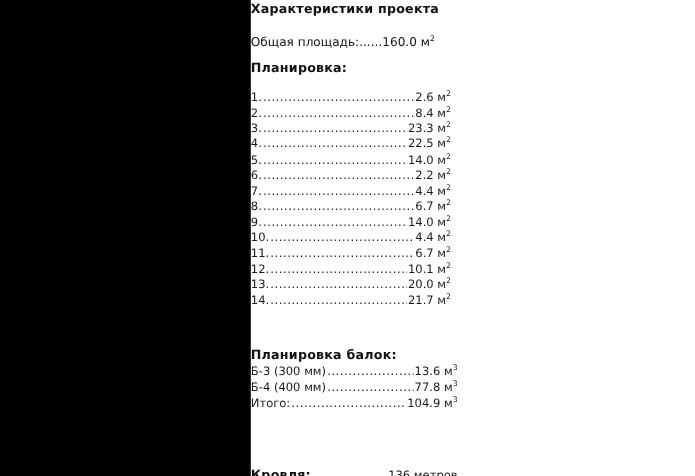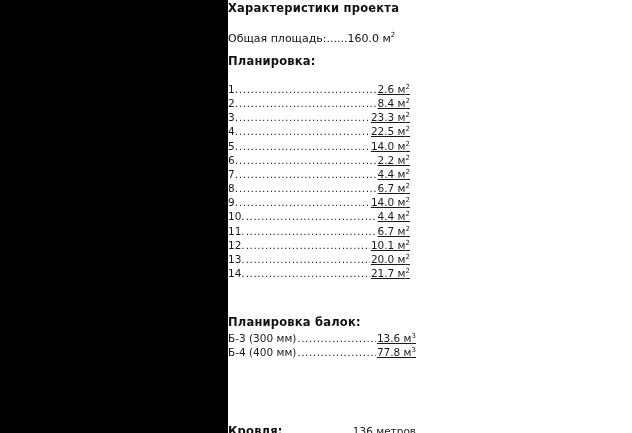--- a/index.html
+++ b/index.html
@@ -82,21 +82,20 @@
     flex: 1 1 auto;
     overflow: hidden;
     white-space: nowrap;
     letter-spacing: 0.5px;
     margin: 0 1px;
     color: #1a1a1a;
   }
   .row .val {
     flex: 0 0 auto;
     text-align: left;
-    text-decoration: underline;
   }
   .title-beams {
     position: absolute;
     left: 0px;
     top: 315px;
   }
   .beams {
     position: absolute;
     left: 0px;
     top: 331px;
@@ -222,20 +221,25 @@
         <div class="row">
           <span class="lbl">Б-3 (300 мм)</span>
           <span class="dots dotfill"></span>
           <span class="val">13.6 м<sup>3</sup></span>
         </div>
         <div class="row">
           <span class="lbl">Б-4 (400 мм)</span>
           <span class="dots dotfill"></span>
           <span class="val">77.8 м<sup>3</sup></span>
         </div>
+        <div class="row total">
+          <span class="lbl">Итого:</span>
+          <span class="dots dotfill"></span>
+          <span class="val">104.9 м<sup>3</sup></span>
+        </div>
       </div>
 
       <div class="roof">
         <div class="row">
           <span class="lbl section-title">Кровля:</span>
           <span class="dots dotfill"></span>
           <span class="val">136 метров</span>
         </div>
       </div>
 

